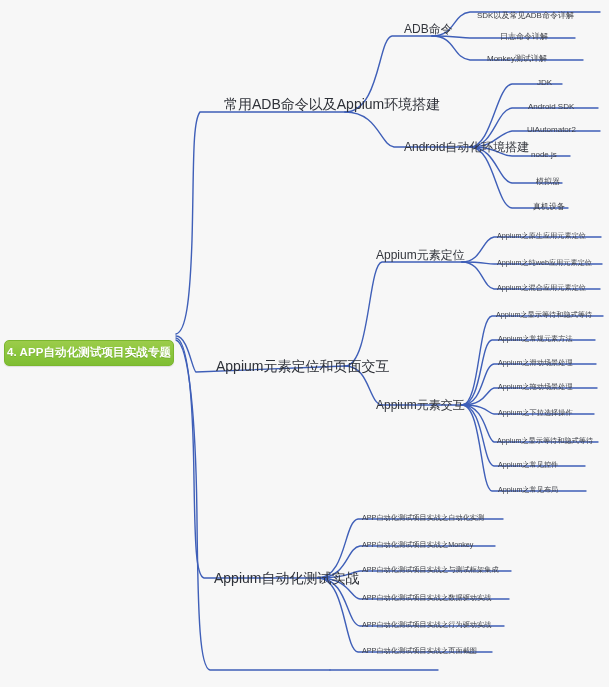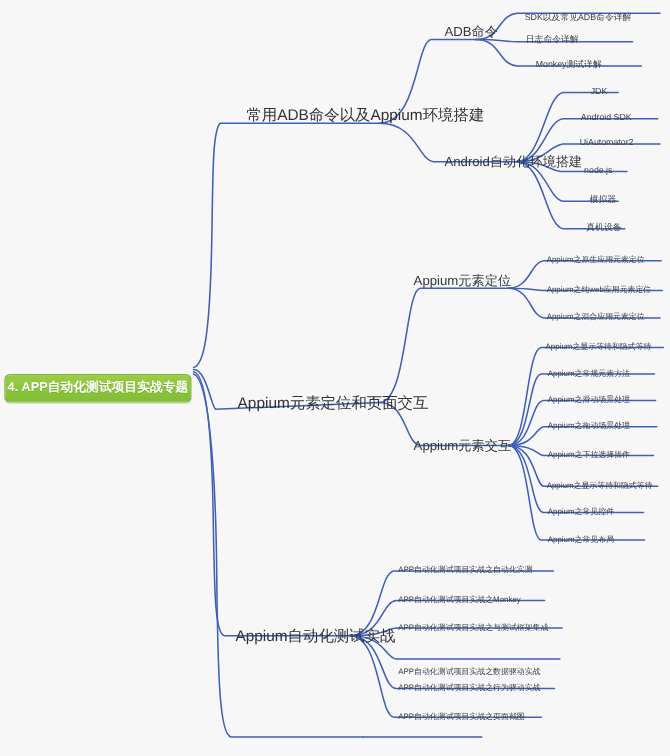--- a/index.html
+++ b/index.html
@@ -137,21 +137,21 @@
   <div class="node lv2" style="left:216px; top:366px;">Appium元素定位和页面交互</div>
 
   <div class="node lv2" style="left:214px; top:578px;">Appium自动化测试实战</div>
 
 
   <div class="node lv3" style="left:404px; top:29px;">ADB命令</div>
 
   <div class="node lv3" style="left:404px; top:147px;">Android自动化环境搭建</div>
 
   <div class="node lv4" style="left:477px; top:16px;">SDK以及常见ADB命令详解</div>
-  <div class="node lv4" style="left:478px; top:37px;font-family:Liberation Mono, monospace;">日志命令详解</div>
+  <div class="node lv4" style="left:500px; top:37px;">日志命令详解</div>
   <div class="node lv4" style="left:487px; top:59px;">Monkey测试详解</div>
 
   <div class="node lv4" style="left:537px; top:83px;">JDK</div>
   <div class="node lv4" style="left:528px; top:107px;">Android SDK</div>
   <div class="node lv4" style="left:527px; top:130px;">UiAutomator2</div>
   <div class="node lv4" style="left:531px; top:155px;">node.js</div>
   <div class="node lv4" style="left:536px; top:182px;">模拟器</div>
   <div class="node lv4" style="left:533px; top:207px;">真机设备</div>
 
   <div class="node lv3" style="left:376px; top:255px;">Appium元素定位</div>
@@ -166,17 +166,17 @@
   <div class="node lv4 small" style="left:498px; top:363px;">Appium之滑动场景处理</div>
   <div class="node lv4 small" style="left:498px; top:387px;">Appium之拖动场景处理</div>
   <div class="node lv4 small" style="left:498px; top:413px;">Appium之下拉选择操作</div>
   <div class="node lv4 small" style="left:497px; top:441px;">Appium之显示等待和隐式等待</div>
   <div class="node lv4 small" style="left:498px; top:465px;">Appium之常见控件</div>
   <div class="node lv4 small" style="left:498px; top:490px;">Appium之常见布局</div>
 
   <div class="node lv4 small" style="left:362px; top:518px;">APP自动化测试项目实战之自动化实测</div>
   <div class="node lv4 small" style="left:362px; top:545px;">APP自动化测试项目实战之Monkey</div>
   <div class="node lv4 small" style="left:362px; top:570px;">APP自动化测试项目实战之与测试框架集成</div>
-  <div class="node lv4 small" style="left:362px; top:598px;margin-top:12px;">APP自动化测试项目实战之数据驱动实战</div>
+  <div class="node lv4 small" style="left:362px; top:598px;">APP自动化测试项目实战之数据驱动实战</div>
   <div class="node lv4 small" style="left:362px; top:625px;">APP自动化测试项目实战之行为驱动实战</div>
   <div class="node lv4 small" style="left:362px; top:651px;">APP自动化测试项目实战之页面截图</div>
 
 </div>
 
 </body></html>

